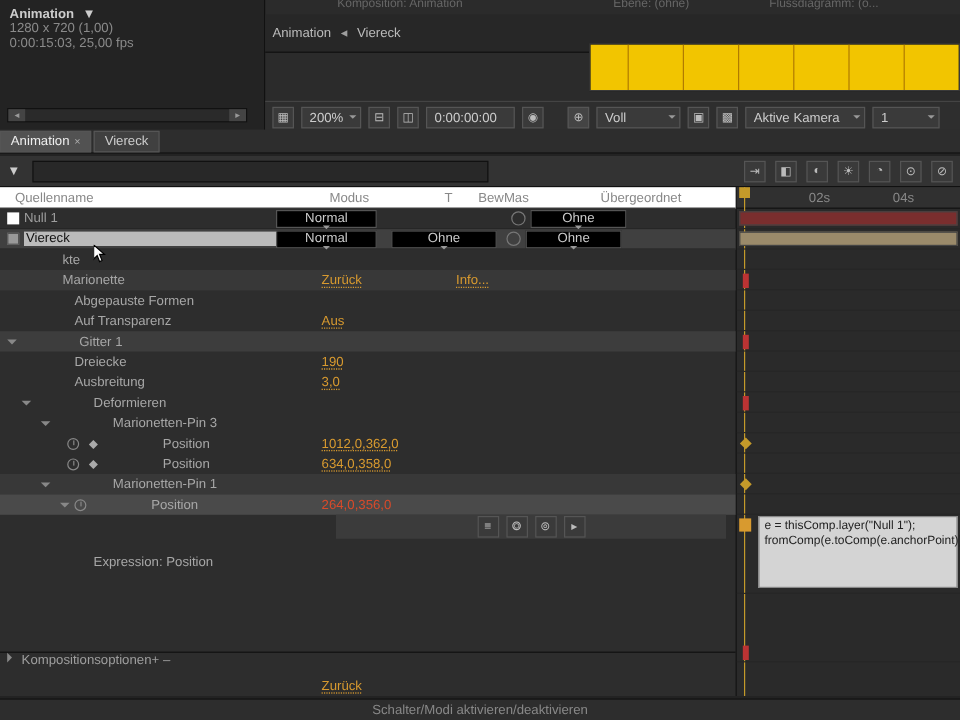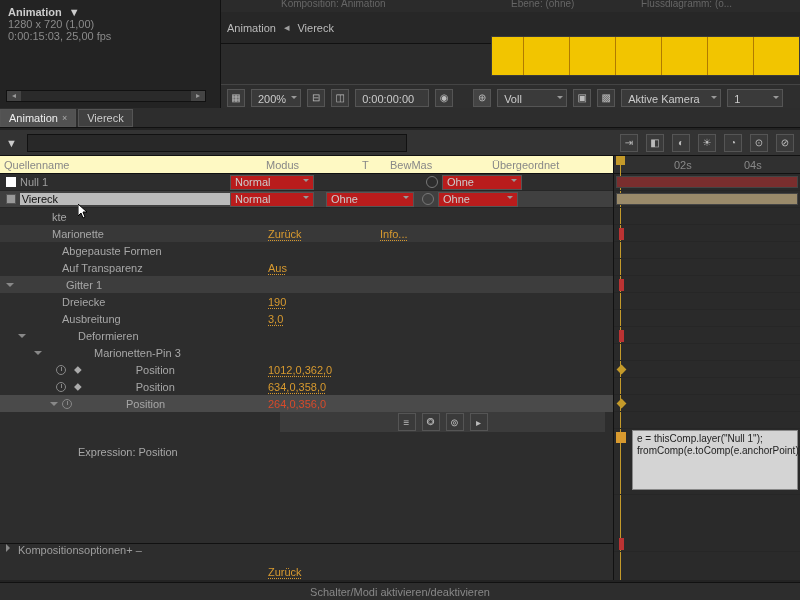--- a/index.html
+++ b/index.html
@@ -23,27 +23,27 @@
 .scroll-rail .btn-l{left:0} .scroll-rail .btn-r{right:0}
 .tab-row { position:absolute; top:108px; left:0; right:0; height:20px; background:#2d2d2d; border-bottom:1px solid #111; display:flex; align-items:center; }
 .tab { padding:2px 8px; background:#404040; border:1px solid #555; margin-right:2px; color:#ccc; display:flex; align-items:center; gap:4px;}
 .tab.active { background:#525252; color:#eee; }
 .tab .close { color:#aaa; font-size:9px; }
 .toolbar { position:absolute; top:130px; left:0; right:0; height:26px; background:#333; border-bottom:1px solid #111; display:flex; align-items:center; }
 .toolbar .search { background:#282828; border:1px solid #111; height:18px; margin-left:4px; width:380px; }
 .toolbar .icons { margin-left:auto; display:flex; gap:8px; padding-right:6px; }
 .panel { position:absolute; top:156px; left:0; bottom:20px; display:flex; width:100%; }
 .left-pane { width:614px; background:#2d2d2d; border-right:1px solid #111; display:flex; flex-direction:column; }
-.col-head { display:flex; background:#fef9c3; border-bottom:1px solid #111; height:18px; align-items:center; font-size:10px; color:#888; }
+.col-head { display:flex; background:#ffffff; border-bottom:1px solid #111; height:18px; align-items:center; font-size:10px; color:#888;justify-content:center; }
 .col-head div { padding:0 4px; }
 .c1{width:262px} .c2{width:96px} .c3{width:28px} .c4{width:102px} .c5{width:108px}
 .row { display:flex; align-items:center; height:17px; border-bottom:1px solid #262626; }
 .row .name { width:230px; display:flex; align-items:center; gap:4px; padding-left:6px; }
 .row .selected-name { background:#bbb; color:#111; padding:0 2px; width:220px; }
-.row .dd { width:84px; background:#b91c1c; border:1px solid #555; height:15px; color:#ccc; padding:0 4px; display:flex; align-items:center; justify-content:space-between;}
+.row .dd { width:84px; background:#000000; border:1px solid #555; height:15px; color:#ccc; padding:0 4px; display:flex; align-items:center; justify-content:space-between;flex-direction:column;}
 .row .dd .caret{width:0;height:0;border:3px solid transparent;border-top-color:#999}
 .row .gap{width:12px}
 .prop-row { display:flex; align-items:center; height:17px; }
 .prop-row .lbl { color:#a7a7a7; padding-left:14px;margin-left:48px; }
 .prop-row .val { position:absolute; left:268px; color:#d89a2f; }
 .link-val{ color:#d89a2f; text-decoration:underline dotted #d89a2f; text-underline-offset:2px; }
 .indent1{padding-left:26px}
 .tw { width:0;height:0;border:4px solid transparent; display:inline-block; }
 .tw.open{border-top-color:#888; margin-top:4px}
 .tw.closed{border-left-color:#888}
@@ -241,20 +241,24 @@
         <span style="margin-left:8px;color:#aaa">⬥</span>
         <span class="lbl" style="padding-left:6px">Position</span>
         <span class="val link-val">1012,0,362,0</span>
       </div>
     <div class="prop-row">
         <span style="margin-left:56px" class="stopwatch"></span>
         <span style="margin-left:8px;color:#aaa">⬥</span>
         <span class="lbl" style="padding-left:6px">Position</span>
         <span class="val link-val">634,0,358,0</span>
       </div>
+    <div class="prop-row" style="background:#383838">
+        <span class="tw open" style="margin-left:34px"></span>
+        <span class="lbl" style="padding-left:4px">Marionetten-Pin 1</span>
+      </div>
     <div class="prop-row" style="background:#4a4a4a">
         <span class="tw open" style="margin-left:50px"></span>
         <span style="margin-left:4px" class="stopwatch"></span>
         <span class="lbl" style="padding-left:6px">Position</span>
         <span class="val" style="color:#d84a2a">264,0,356,0</span>
       </div>
     <div class="expr-area">
       <span class="icon-btn">≡</span>
       <span class="icon-btn">⭗</span>
       <span class="icon-btn">⊚</span>

